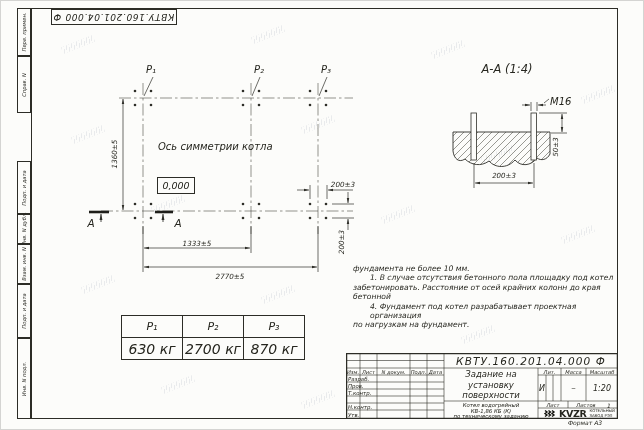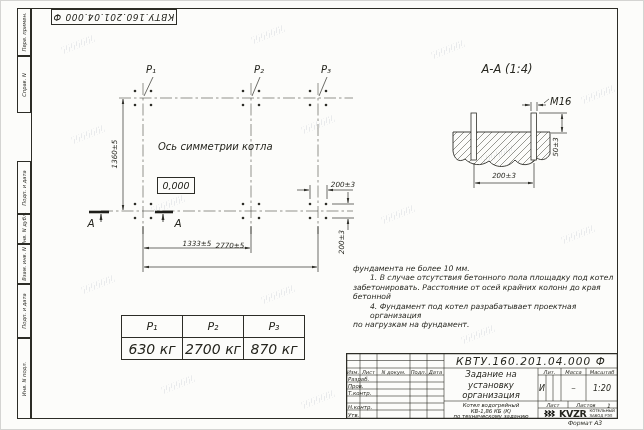--- a/index.html
+++ b/index.html
@@ -214,21 +214,21 @@
 
   <div class="ptxt ctr abs" style="left:150px;top:68px;font-size:10px">P₁</div>
   <div class="ptxt ctr abs" style="left:258px;top:68px;font-size:10px">P₂</div>
   <div class="ptxt ctr abs" style="left:325px;top:68px;font-size:10px">P₃</div>
   <div class="ptxt abs" style="left:157px;top:140px;font-size:10px">Ось симметрии котла</div>
   <div class="elev abs">
       <span>0,000</span>
     </div>
   <div class="ptxt rot abs dim" style="left:113px;top:153px">1360±5</div>
   <div class="ptxt ctr abs dim" style="left:196px;top:242px">1333±5</div>
-  <div class="ptxt ctr abs dim" style="left:229px;top:244px">2770±5</div>
+  <div class="ptxt ctr abs dim" style="left:229px;top:275px">2770±5</div>
   <div class="ptxt ctr abs dim" style="left:342px;top:183px">200±3</div>
   <div class="ptxt rot abs dim" style="left:340px;top:241px">200±3</div>
   <div class="ptxt ctr abs" style="left:90px;top:222px;font-size:10.5px">А</div>
   <div class="ptxt ctr abs" style="left:177px;top:222px;font-size:10.5px">А</div>
 
   <div class="ptxt ctr abs" style="left:506px;top:68px;font-size:11.5px">А-А (1:4)</div>
   <div class="ptxt abs" style="left:549px;top:95px;font-size:10px">М16</div>
   <div class="ptxt rot abs" style="left:555px;top:146px;font-size:7px">50±3</div>
   <div class="ptxt ctr abs" style="left:503px;top:175px;font-size:7px">200±3</div>
 
@@ -295,21 +295,21 @@
     <div class="t ctr" style="left:89.5px;top:18.5px;font-size:5.2px">Дата</div>
 
     <div class="t" style="left:2px;top:23px;font-size:5.4px">Разраб.</div>
     <div class="t" style="left:2px;top:30px;font-size:5.4px">Пров.</div>
     <div class="t" style="left:2px;top:37px;font-size:5.4px">Т.контр.</div>
     <div class="t" style="left:2px;top:51px;font-size:5.4px">Н.контр.</div>
     <div class="t" style="left:2px;top:58.5px;font-size:5.4px">Утв.</div>
 
     <div class="t ctr" style="left:145px;top:21px;font-size:8.5px">Задание на</div>
     <div class="t ctr" style="left:145px;top:31.5px;font-size:8.5px">установку</div>
-    <div class="t ctr" style="left:145px;top:42px;font-size:8.5px">организация</div>
+    <div class="t ctr" style="left:145px;top:42px;font-size:8.5px">поверхности</div>
 
     <div class="t ctr" style="left:145px;top:52px;font-size:5.4px">Котел водогрейный</div>
     <div class="t ctr" style="left:145px;top:57.5px;font-size:5.4px">КВ-1,86 КБ (К)</div>
     <div class="t ctr" style="left:145px;top:63px;font-size:5.4px">по техническому заданию</div>
 
     <div class="t ctr" style="left:203.5px;top:18.5px;font-size:5.2px">Лит.</div>
     <div class="t ctr" style="left:227.5px;top:18.5px;font-size:5.2px">Масса</div>
     <div class="t ctr" style="left:256px;top:18.5px;font-size:5.2px">Масштаб</div>
     <div class="t ctr" style="left:196px;top:35px;font-size:8px">И</div>
     <div class="t ctr" style="left:227.5px;top:35px;font-size:9px">–</div>

